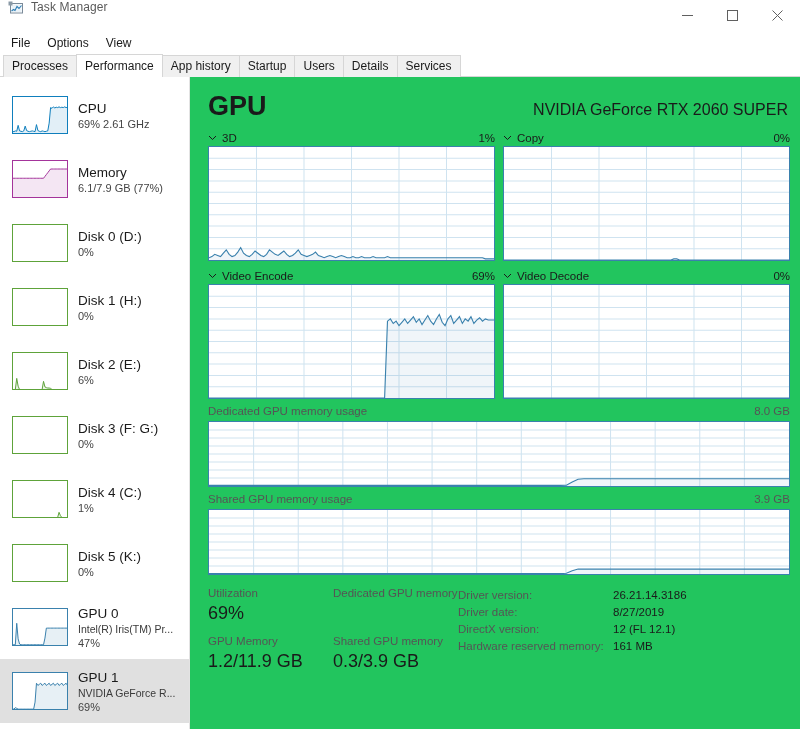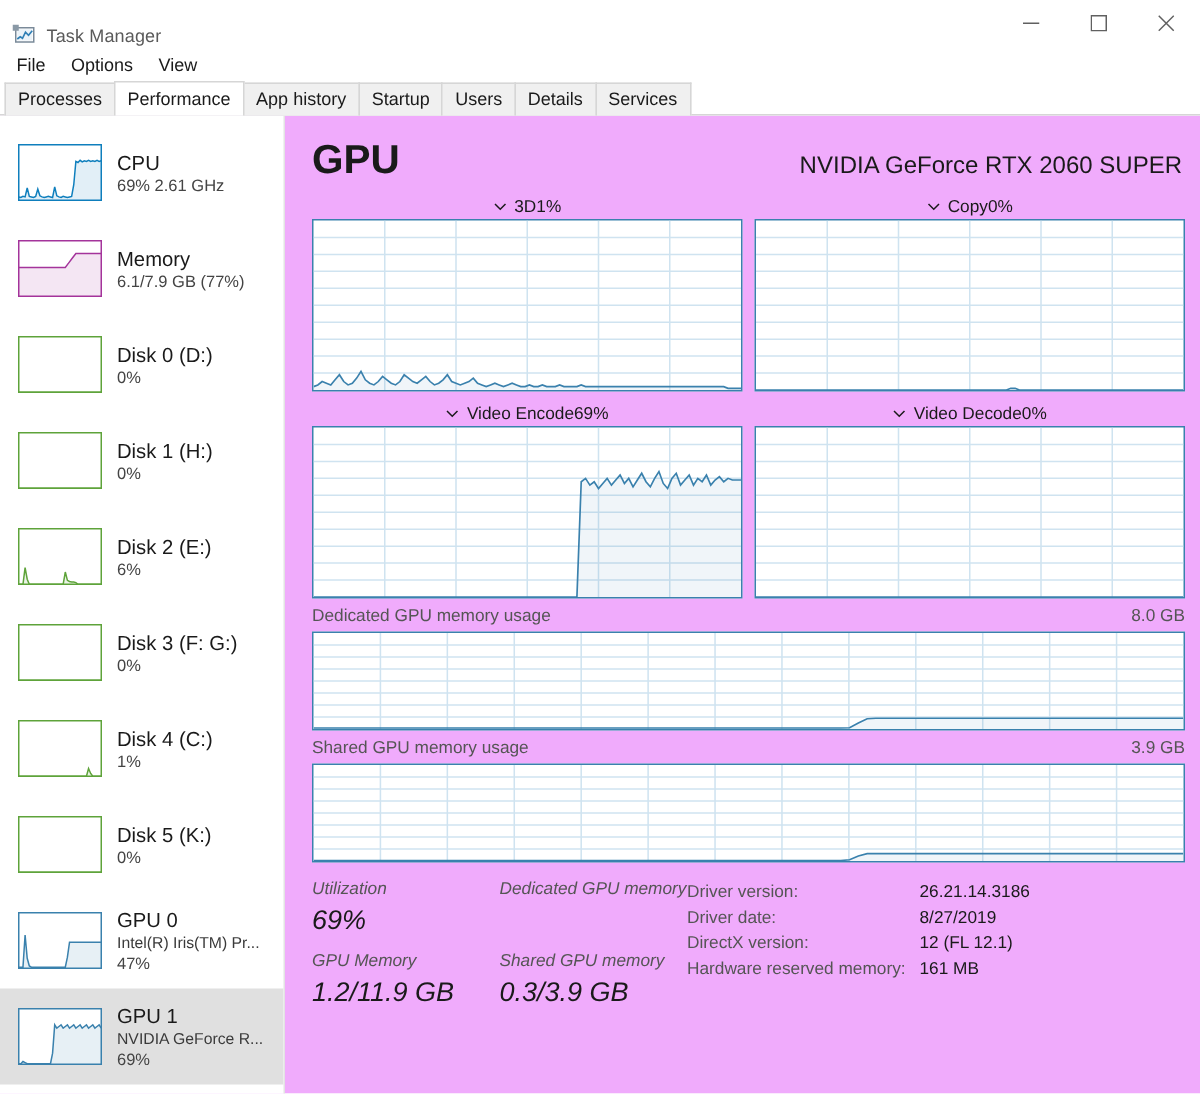--- a/index.html
+++ b/index.html
@@ -9,21 +9,21 @@
     background: #ffffff;
     font-family: "Liberation Sans", sans-serif;
     overflow: hidden;
     -webkit-font-smoothing: antialiased;
   }
 
   
   .titlebar {
     height: 31px;
     display: flex;
-    align-items: flex-end;
+    align-items: flex-start;
     background: #ffffff;
     position: relative;
   }
   .tm-icon {
     width: 16px; height: 16px;
     margin-left: 8px; margin-right: 7px;
     position: relative;
     flex: none;
   }
   .tm-icon svg { display: block; }
@@ -97,21 +97,21 @@
     z-index: 3;
     height: 23px;
     font-weight: normal;
     padding-top: 4px;
   }
 
   
   .content {
     display: flex;
     height: 652px;
-    background: #f0abfc;
+    background: #22c55e;
   }
 
   
   .sidebar {
     width: 190px;
     flex: none;
     background: #ffffff;
     border-right: 1px solid #e3e3e3;
     padding-top: 6px;
     overflow: hidden;
@@ -175,21 +175,21 @@
   
   .chart-row {
     display: flex;
     gap: 8px;
     margin-bottom: 6px;
   }
   .chart-cell { flex: 1; min-width: 0; }
   .chart-hdr {
     display: flex;
     align-items: center;
-    justify-content: center;
+    justify-content: space-between;
     height: 17px;
     font-size: 11.5px;
     color: #1a1a1a;
   }
   .chart-hdr .lbl { display: flex; align-items: center; gap: 5px; }
   .chev {
     width: 9px; height: 9px;
     display: inline-block;
     position: relative;
     flex: none;
@@ -225,21 +225,20 @@
   }
   .stats-left {
     width: 250px;
     flex: none;
     display: flex;
     flex-wrap: wrap;
   }
   .stat {
     width: 125px;
     margin-bottom: 8px;
-    font-style: italic;
   }
   .stat .k {
     font-size: 11.5px;
     color: #555;
     line-height: 16px;
   }
   .stat .v {
     font-size: 18px;
     color: #1a1a1a;
     line-height: 24px;

